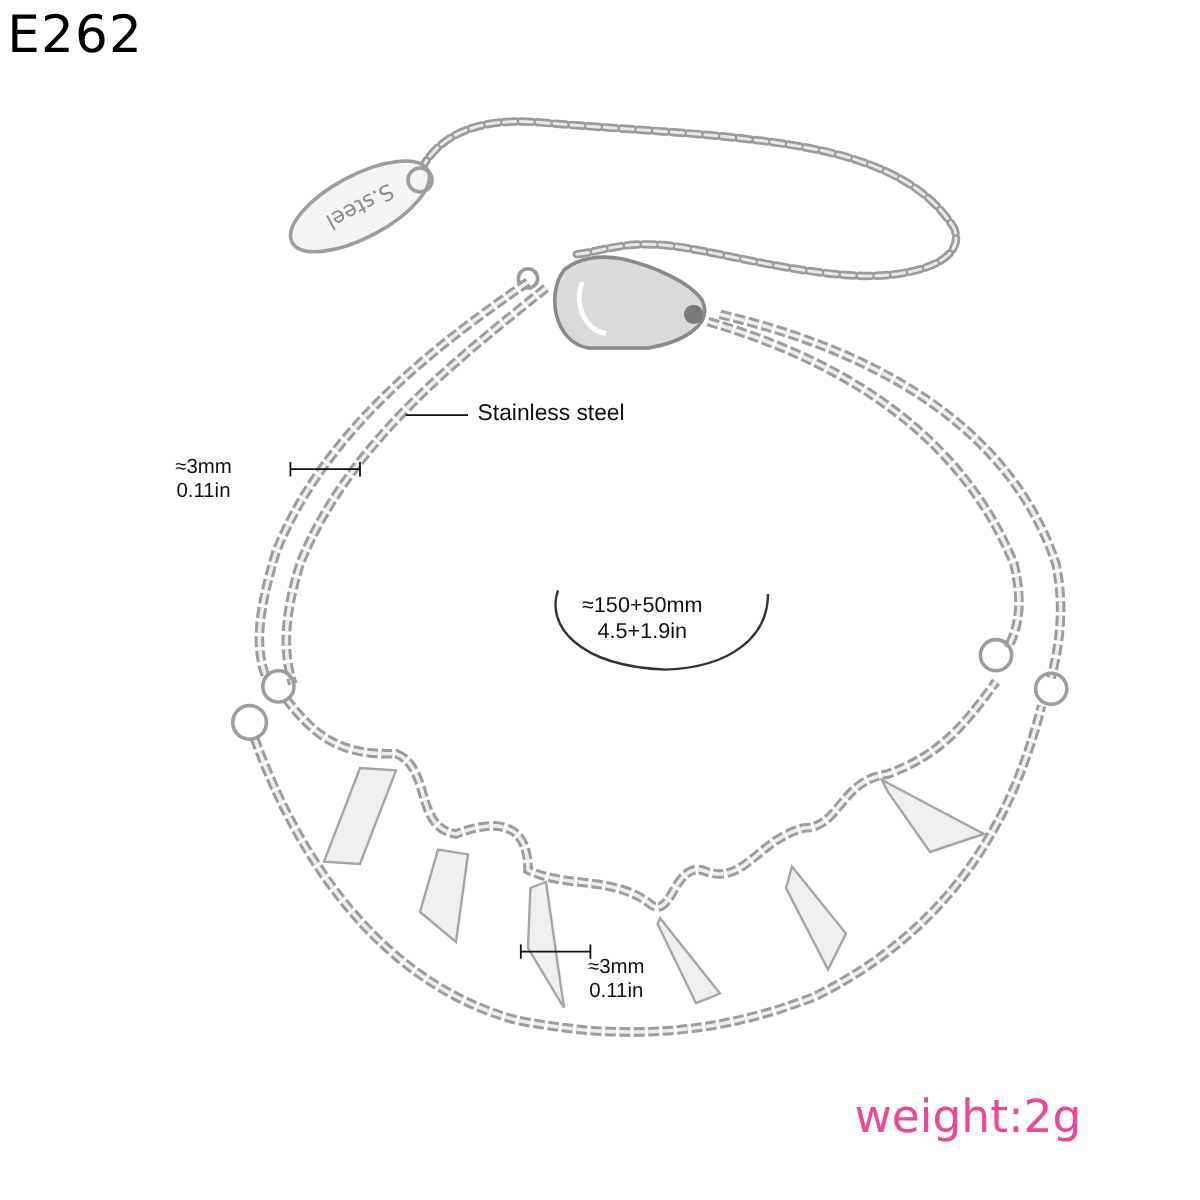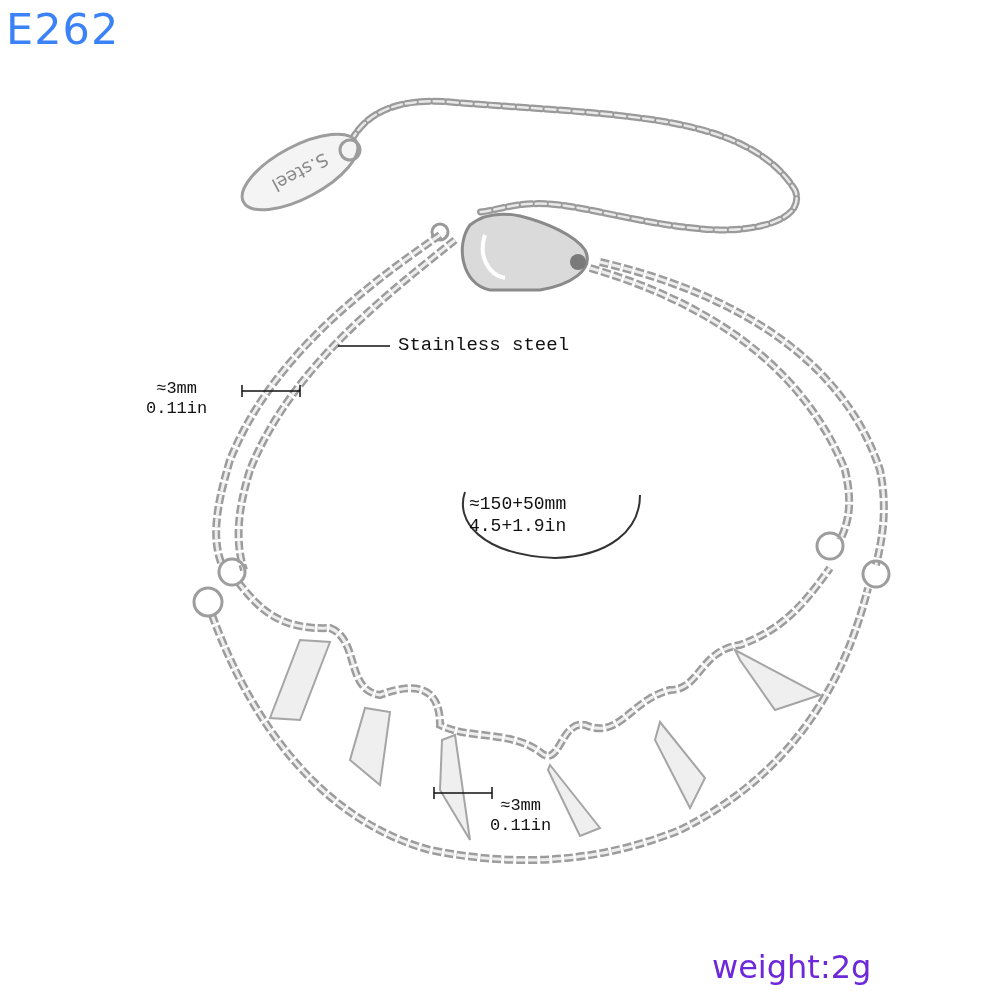--- a/index.html
+++ b/index.html
@@ -1,23 +1,23 @@
 <!DOCTYPE html>
 <html><head>
 <meta charset="utf-8">
 <style>
   html, body { margin:0; padding:0; background:#ffffff; }
   body { width:1000px; height:1000px; position:relative; overflow:hidden; font-family:"DejaVu Sans", sans-serif; }
   .abs { position:absolute; }
-  .sku { left:6px; top:4px; font-size:43px; color:#3b82f6; letter-spacing:1px; font-family:"DejaVu Sans", sans-serif; }
-  .weight { left:712px; top:948px; font-size:32px; color:#6d28d9; font-family:"DejaVu Sans", sans-serif; }
-  .label { font-size:17px; color:#111; line-height:20px; font-family:Liberation Mono, monospace; }
+  .sku { left:6px; top:4px; font-size:43px; color:#000000; letter-spacing:1px; font-family:"DejaVu Sans", sans-serif; }
+  .weight { left:712px; top:908px; font-size:38px; color:#ec4899; font-family:"DejaVu Sans", sans-serif; }
+  .label { font-size:17px; color:#111; line-height:20px; font-family:Liberation Sans, sans-serif; }
   .material { left:398px; top:335px; font-size:19px; color:#111; }
   .dim-left { left:146px; top:379px; text-align:center; }
-  .dim-mid { left:469px; top:493px; text-align:center; font-size:18px; line-height:22px; }
+  .dim-mid { left:485px; top:493px; text-align:center; font-size:18px; line-height:22px; }
   .dim-bottom { left:490px; top:796px; text-align:center; }
   svg.art { position:absolute; left:0; top:0; }
 </style>
 </head>
 <body>
 
 <div class="abs sku">E262</div>
 
 <svg class="art" width="1000" height="1000" viewBox="0 0 1000 1000">
   <defs>

